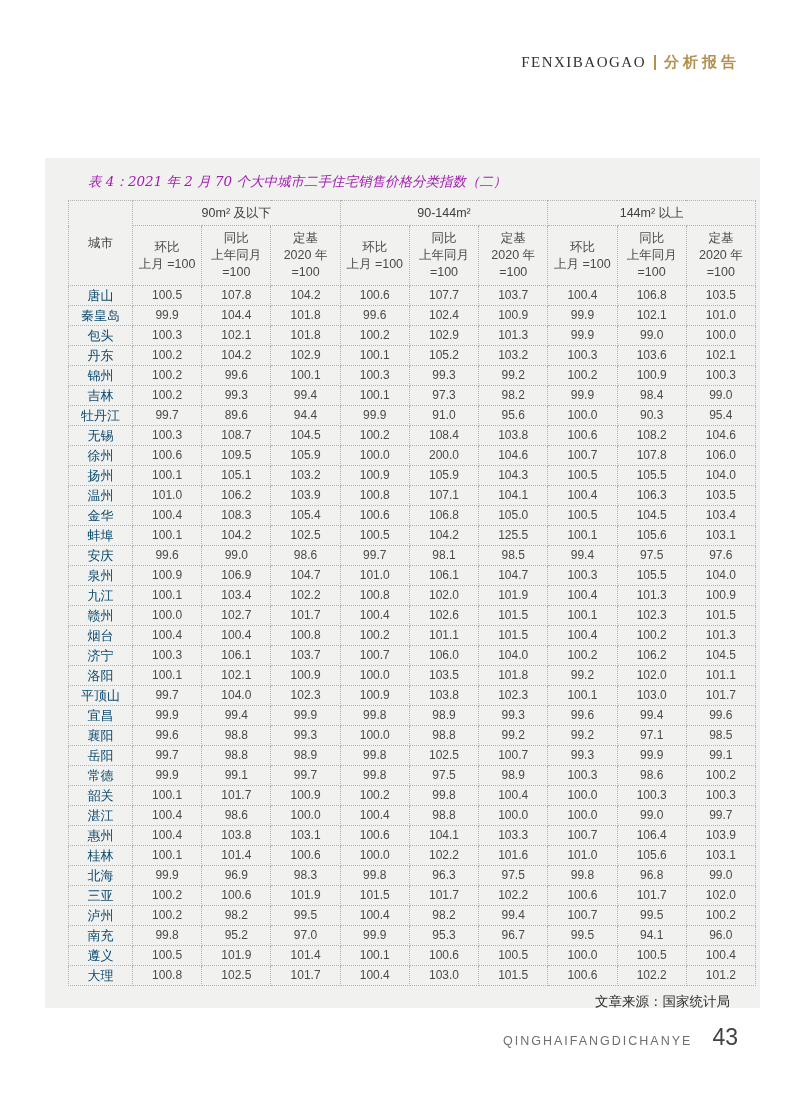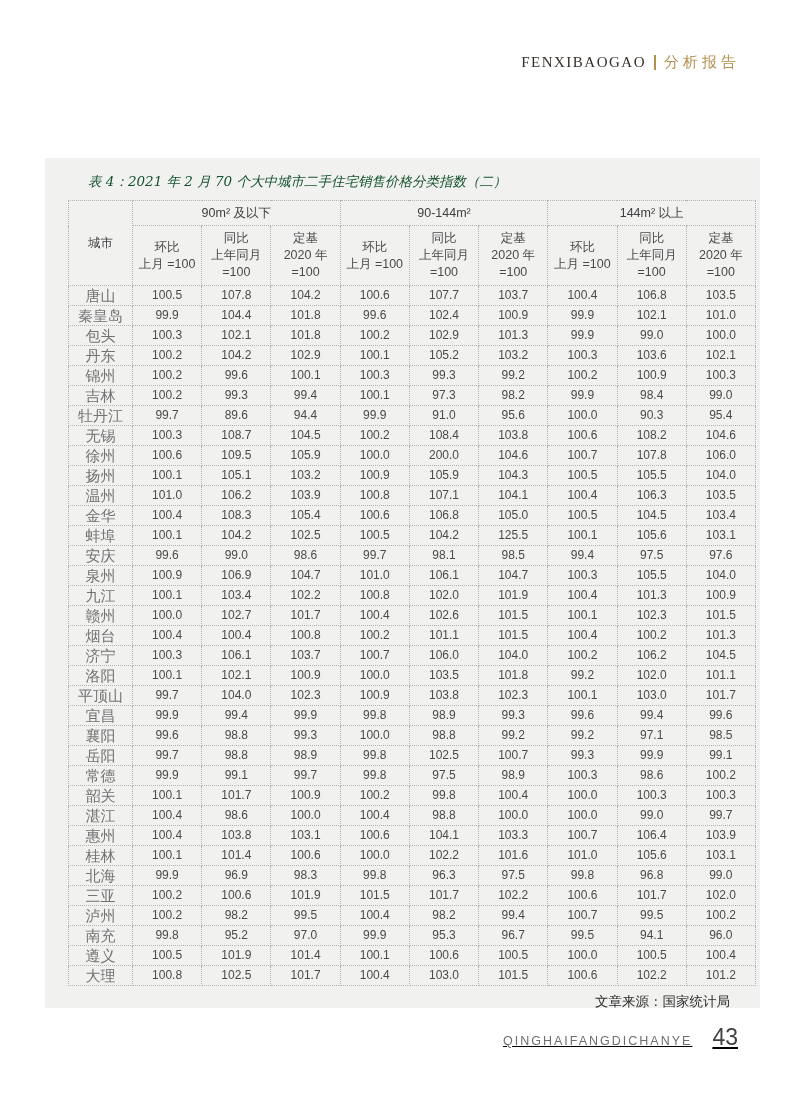--- a/index.html
+++ b/index.html
@@ -17,63 +17,63 @@
   }
   .brand-latin {
     font-family:"Liberation Serif", serif;
     font-size:15px; letter-spacing:1.5px; color:#35302b;
   }
   .brand-sep {
     width:2px; height:15px; background:#b3904f; display:inline-block;
   }
   .brand-cn {
     font-family:"DejaVu Serif", serif;
-    font-size:15px; font-weight:normal; letter-spacing:4px; color:#b3904f;
+    font-size:15px; font-weight:bold; letter-spacing:4px; color:#b3904f;
   }
 
   
   .panel {
     position:absolute; left:45px; top:158px;
     width:715px; height:850px;
     background:#f1f1f0;
   }
   .table-title {
     margin:15px 0 0 43px;
     font-family:"DejaVu Serif", serif; font-style:italic;
-    font-size:13.5px; color:#14532d;
+    font-size:13.5px; color:#a21caf;
   }
 
   table.idx {
     border-collapse:collapse; table-layout:fixed;
     margin:9px 0 0 23px; width:688px;
     background:transparent;
   }
   table.idx col.c-city { width:64px; }
   table.idx th, table.idx td {
     border:1px dotted #b2b2b2;
     text-align:center; vertical-align:middle;
     font-weight:normal; color:#4a4a4a;
   }
   tr.group-row th { height:22px; font-size:12.5px; color:#404040; }
   tr.sub-row th { padding:4px 0; font-size:12.5px; line-height:17px; }
   tr.sub-row th span { display:block; }
   tbody td { font-size:12px; line-height:19px; height:19px; padding:0; }
-  tbody td.city { font-size:15px; color:#737373; }
+  tbody td.city { font-size:13px; color:#0c4a6e; }
 
   .source {
     margin-top:7px; padding-right:30px;
     text-align:right;
     font-family:"DejaVu Serif", serif;
     font-size:13.5px; color:#2d2d2d;
   }
 
   
   .footer {
     position:absolute; top:1024px; right:68px;
-    display:flex; align-items:baseline; gap:20px;text-decoration:underline;
+    display:flex; align-items:baseline; gap:20px;
   }
   .footer-name { font-size:12.5px; letter-spacing:2px; color:#6e6e6e; }
   .footer-page { font-size:23px; color:#424242; }
 </style>
 </head>
 <body>
 
 <div class="brand">
   <span class="brand-latin">FENXIBAOGAO</span>
   <span class="brand-sep"></span>

